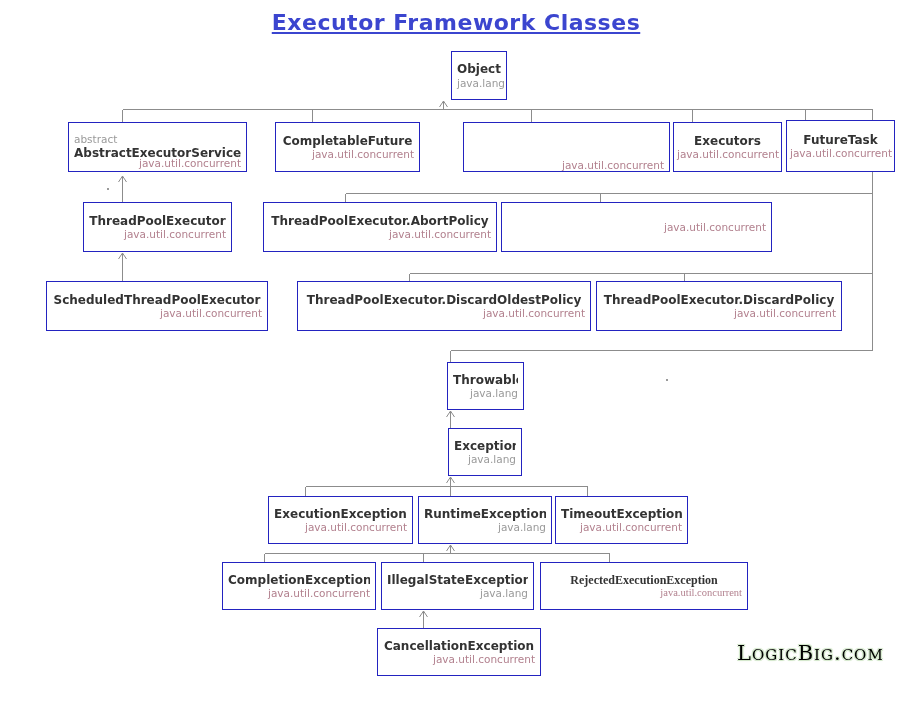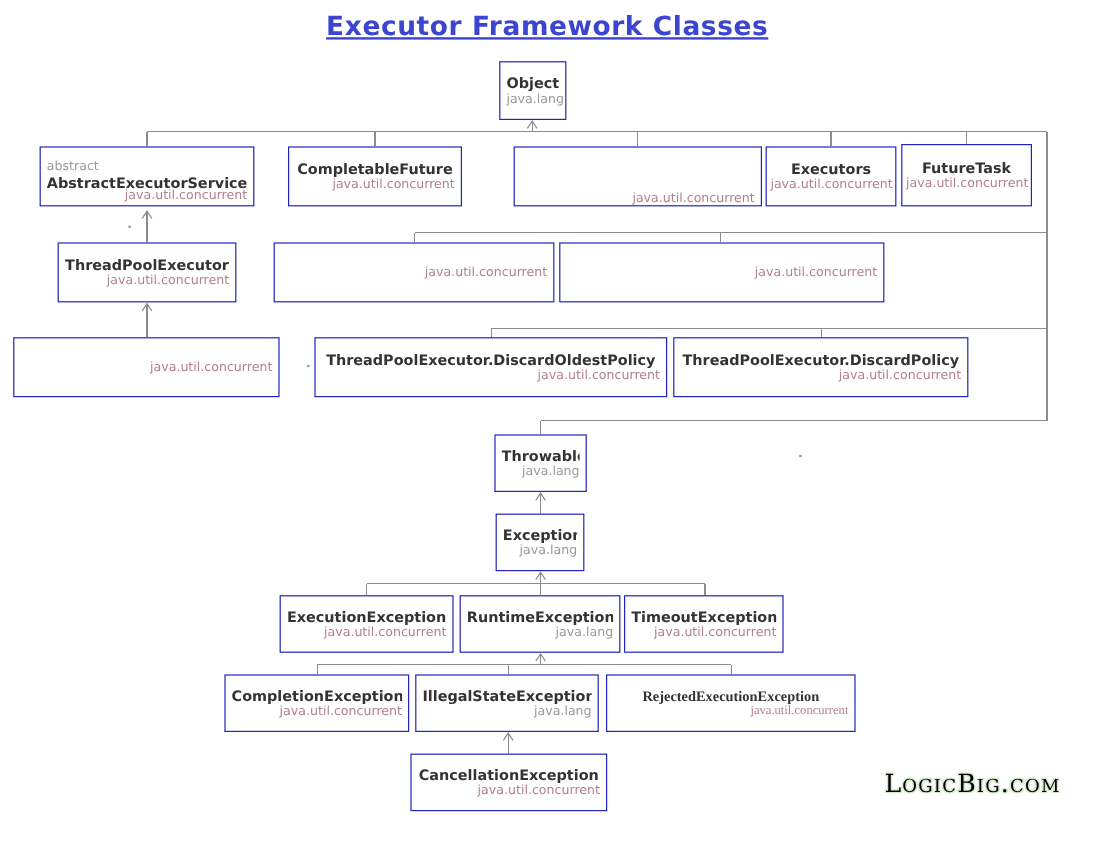--- a/index.html
+++ b/index.html
@@ -9,21 +9,21 @@
   }
   #title-bar{position:absolute;left:0;top:10px;width:100%;text-align:center;}
   #title-bar span{
     color:#3b45cf;font-size:22px;font-weight:bold;text-decoration:underline;
     letter-spacing:0.5px;
   }
   svg.wires{position:absolute;left:0;top:0;pointer-events:none;}
   .node{
     position:absolute;border:1px solid #2323c0;background:#ffffff;
     display:flex;flex-direction:column;justify-content:center;
-    box-sizing:border-box;padding:2px 5px;z-index:2;
+    box-sizing:border-box;padding:2px 5px;z-index:2;margin-left:35px;
   }
   .cname{
     font-weight:bold;color:#333333;font-size:12px;text-align:center;
     white-space:nowrap;line-height:1.2;overflow:hidden;
   }
   .cpkg{
     font-size:10.5px;text-align:right;white-space:nowrap;line-height:1.15;
   }
   .pkg-concurrent{color:#b2808e;}
   .pkg-lang{color:#9a9a9a;}
@@ -109,28 +109,30 @@
     <div class="cname">FutureTask</div>
     <div class="cpkg pkg-concurrent">java.util.concurrent</div>
   </div>
 
   <div class="node" style="left:48px;top:202px;width:149px;height:50px;">
     <div class="cname">ThreadPoolExecutor</div>
     <div class="cpkg pkg-concurrent">java.util.concurrent</div>
   </div>
 
   <div class="node" style="left:228px;top:202px;width:234px;height:50px;">
+    <div class="cname">ThreadPoolExecutor.AbortPolicy</div>
     <div class="cpkg pkg-concurrent">java.util.concurrent</div>
   </div>
 
   <div class="node" style="left:466px;top:202px;width:271px;height:50px;">
     <div class="cpkg pkg-concurrent">java.util.concurrent</div>
   </div>
 
   <div class="node" style="left:11px;top:281px;width:222px;height:50px;">
+    <div class="cname">ScheduledThreadPoolExecutor</div>
     <div class="cpkg pkg-concurrent">java.util.concurrent</div>
   </div>
 
   <div class="node" style="left:262px;top:281px;width:294px;height:50px;">
     <div class="cname">ThreadPoolExecutor.DiscardOldestPolicy</div>
     <div class="cpkg pkg-concurrent">java.util.concurrent</div>
   </div>
 
   <div class="node" style="left:561px;top:281px;width:246px;height:50px;">
     <div class="cname">ThreadPoolExecutor.DiscardPolicy</div>

